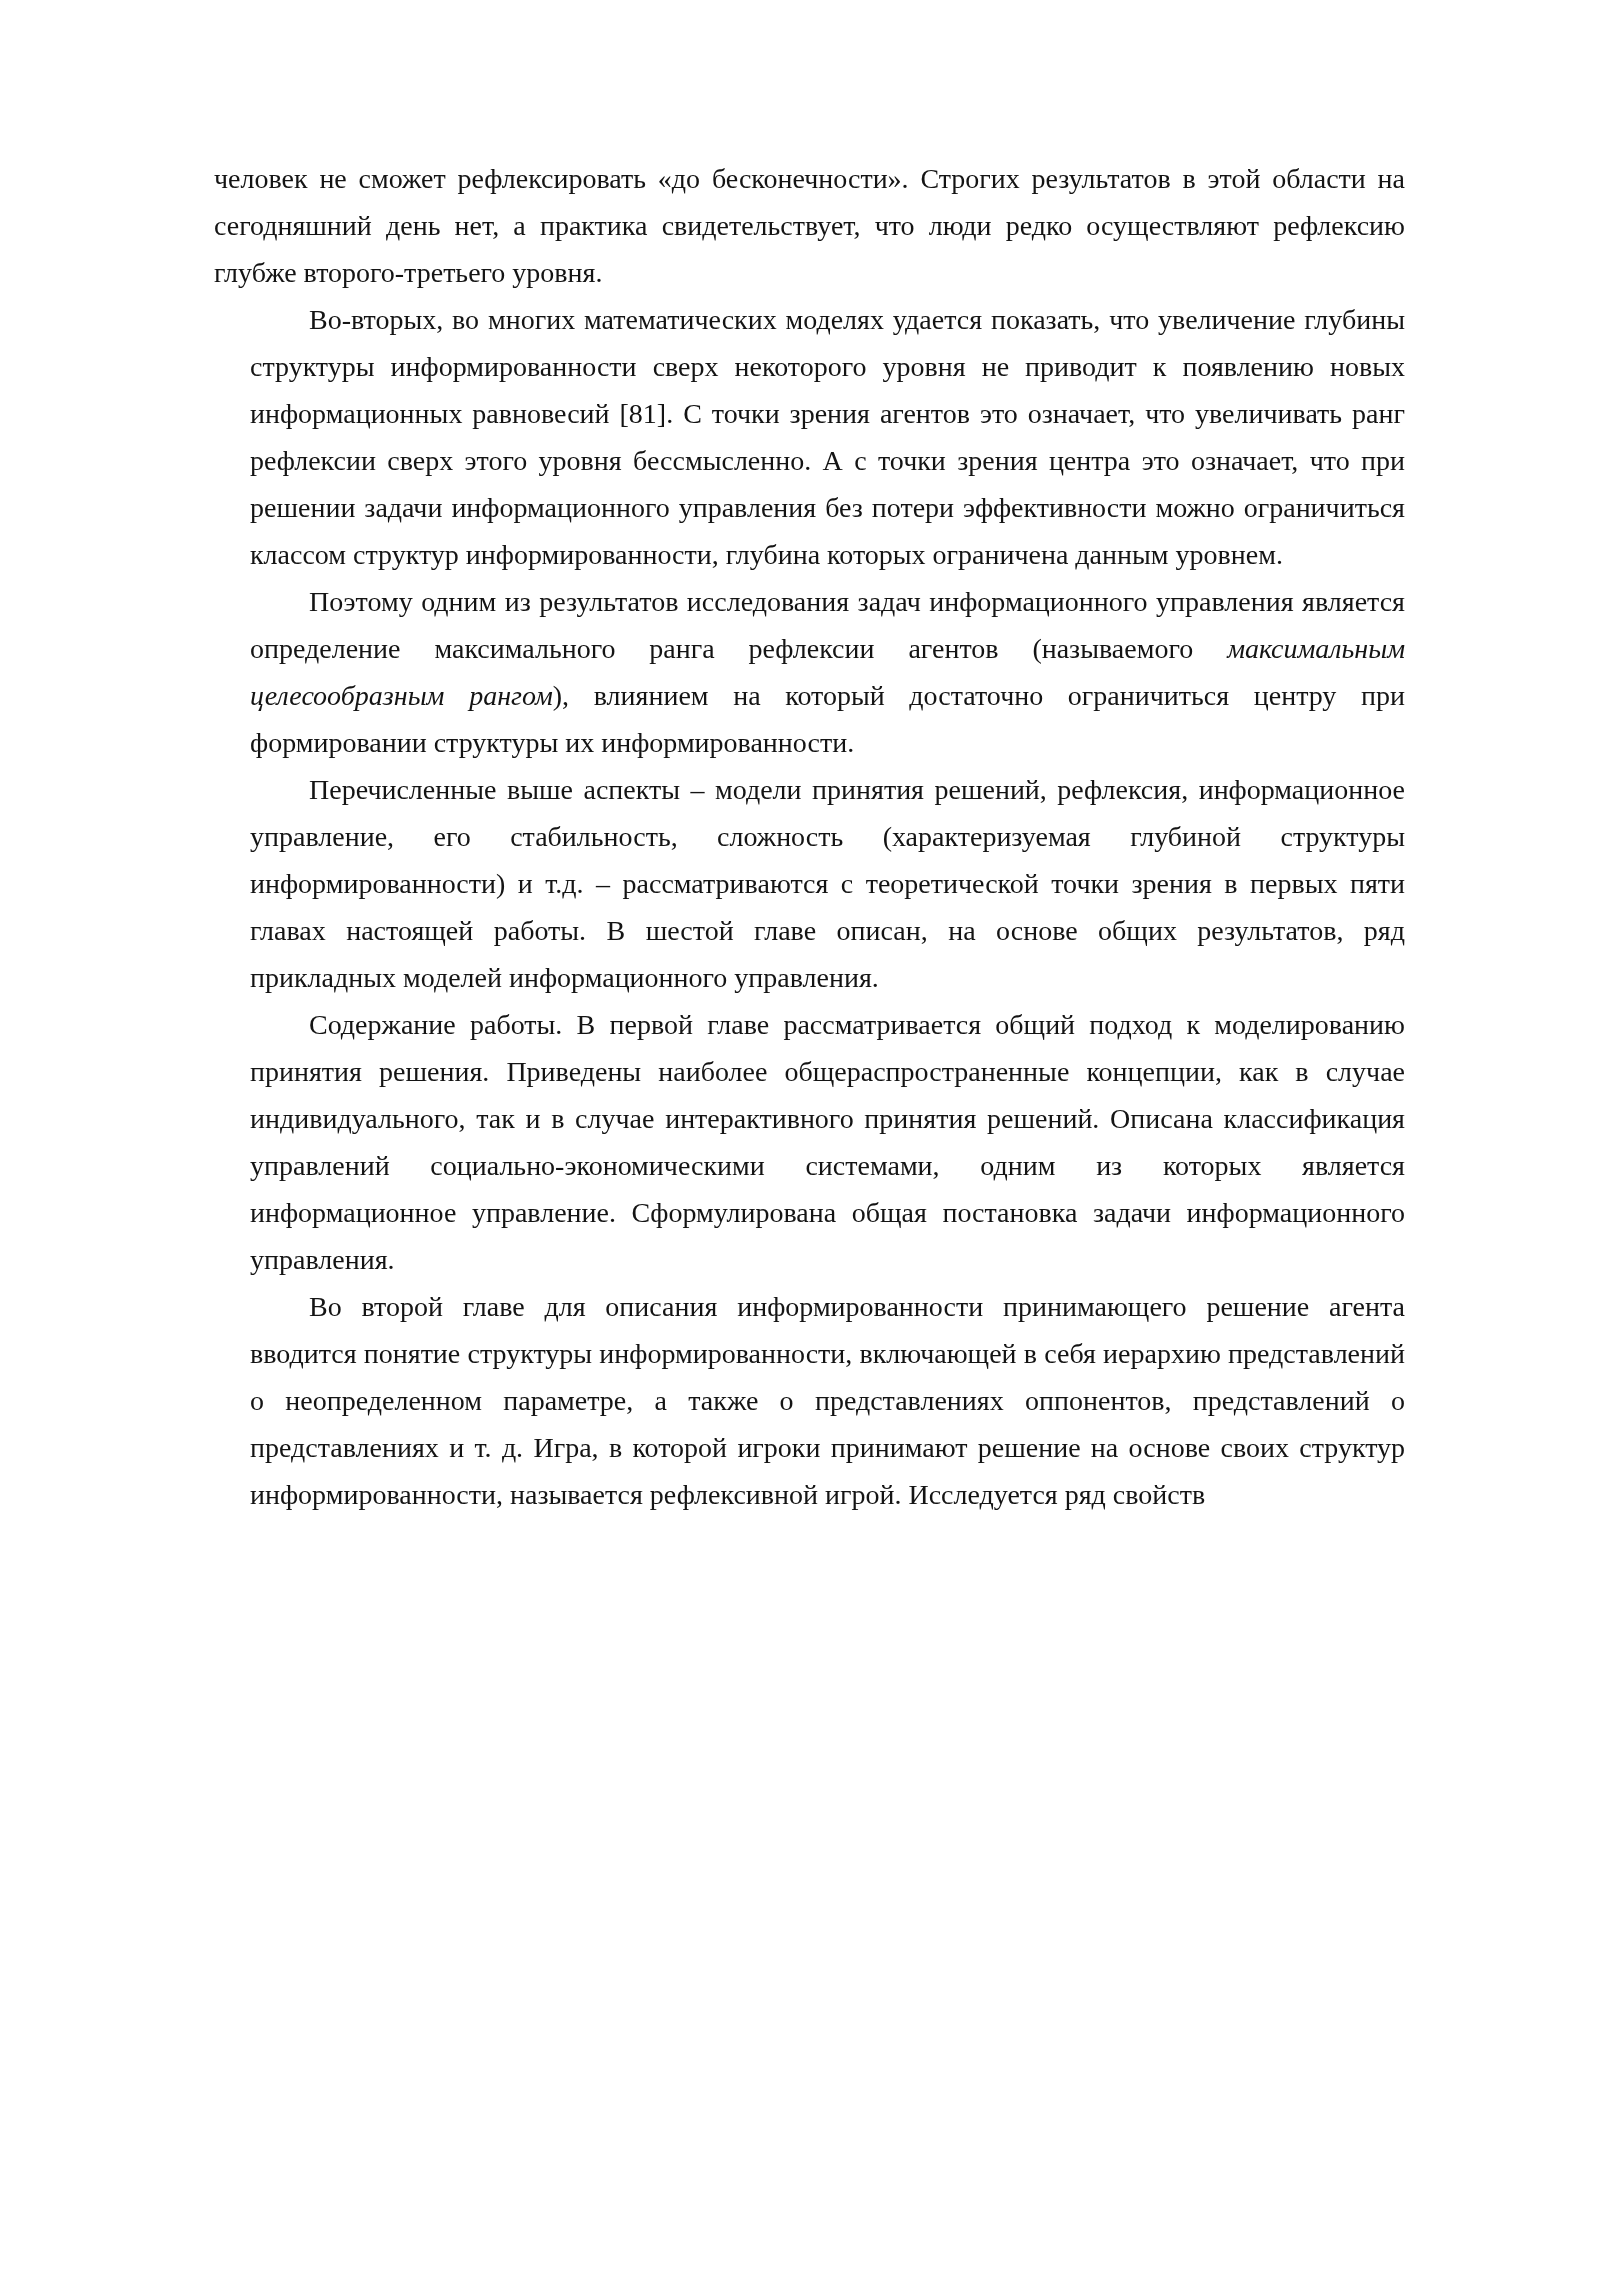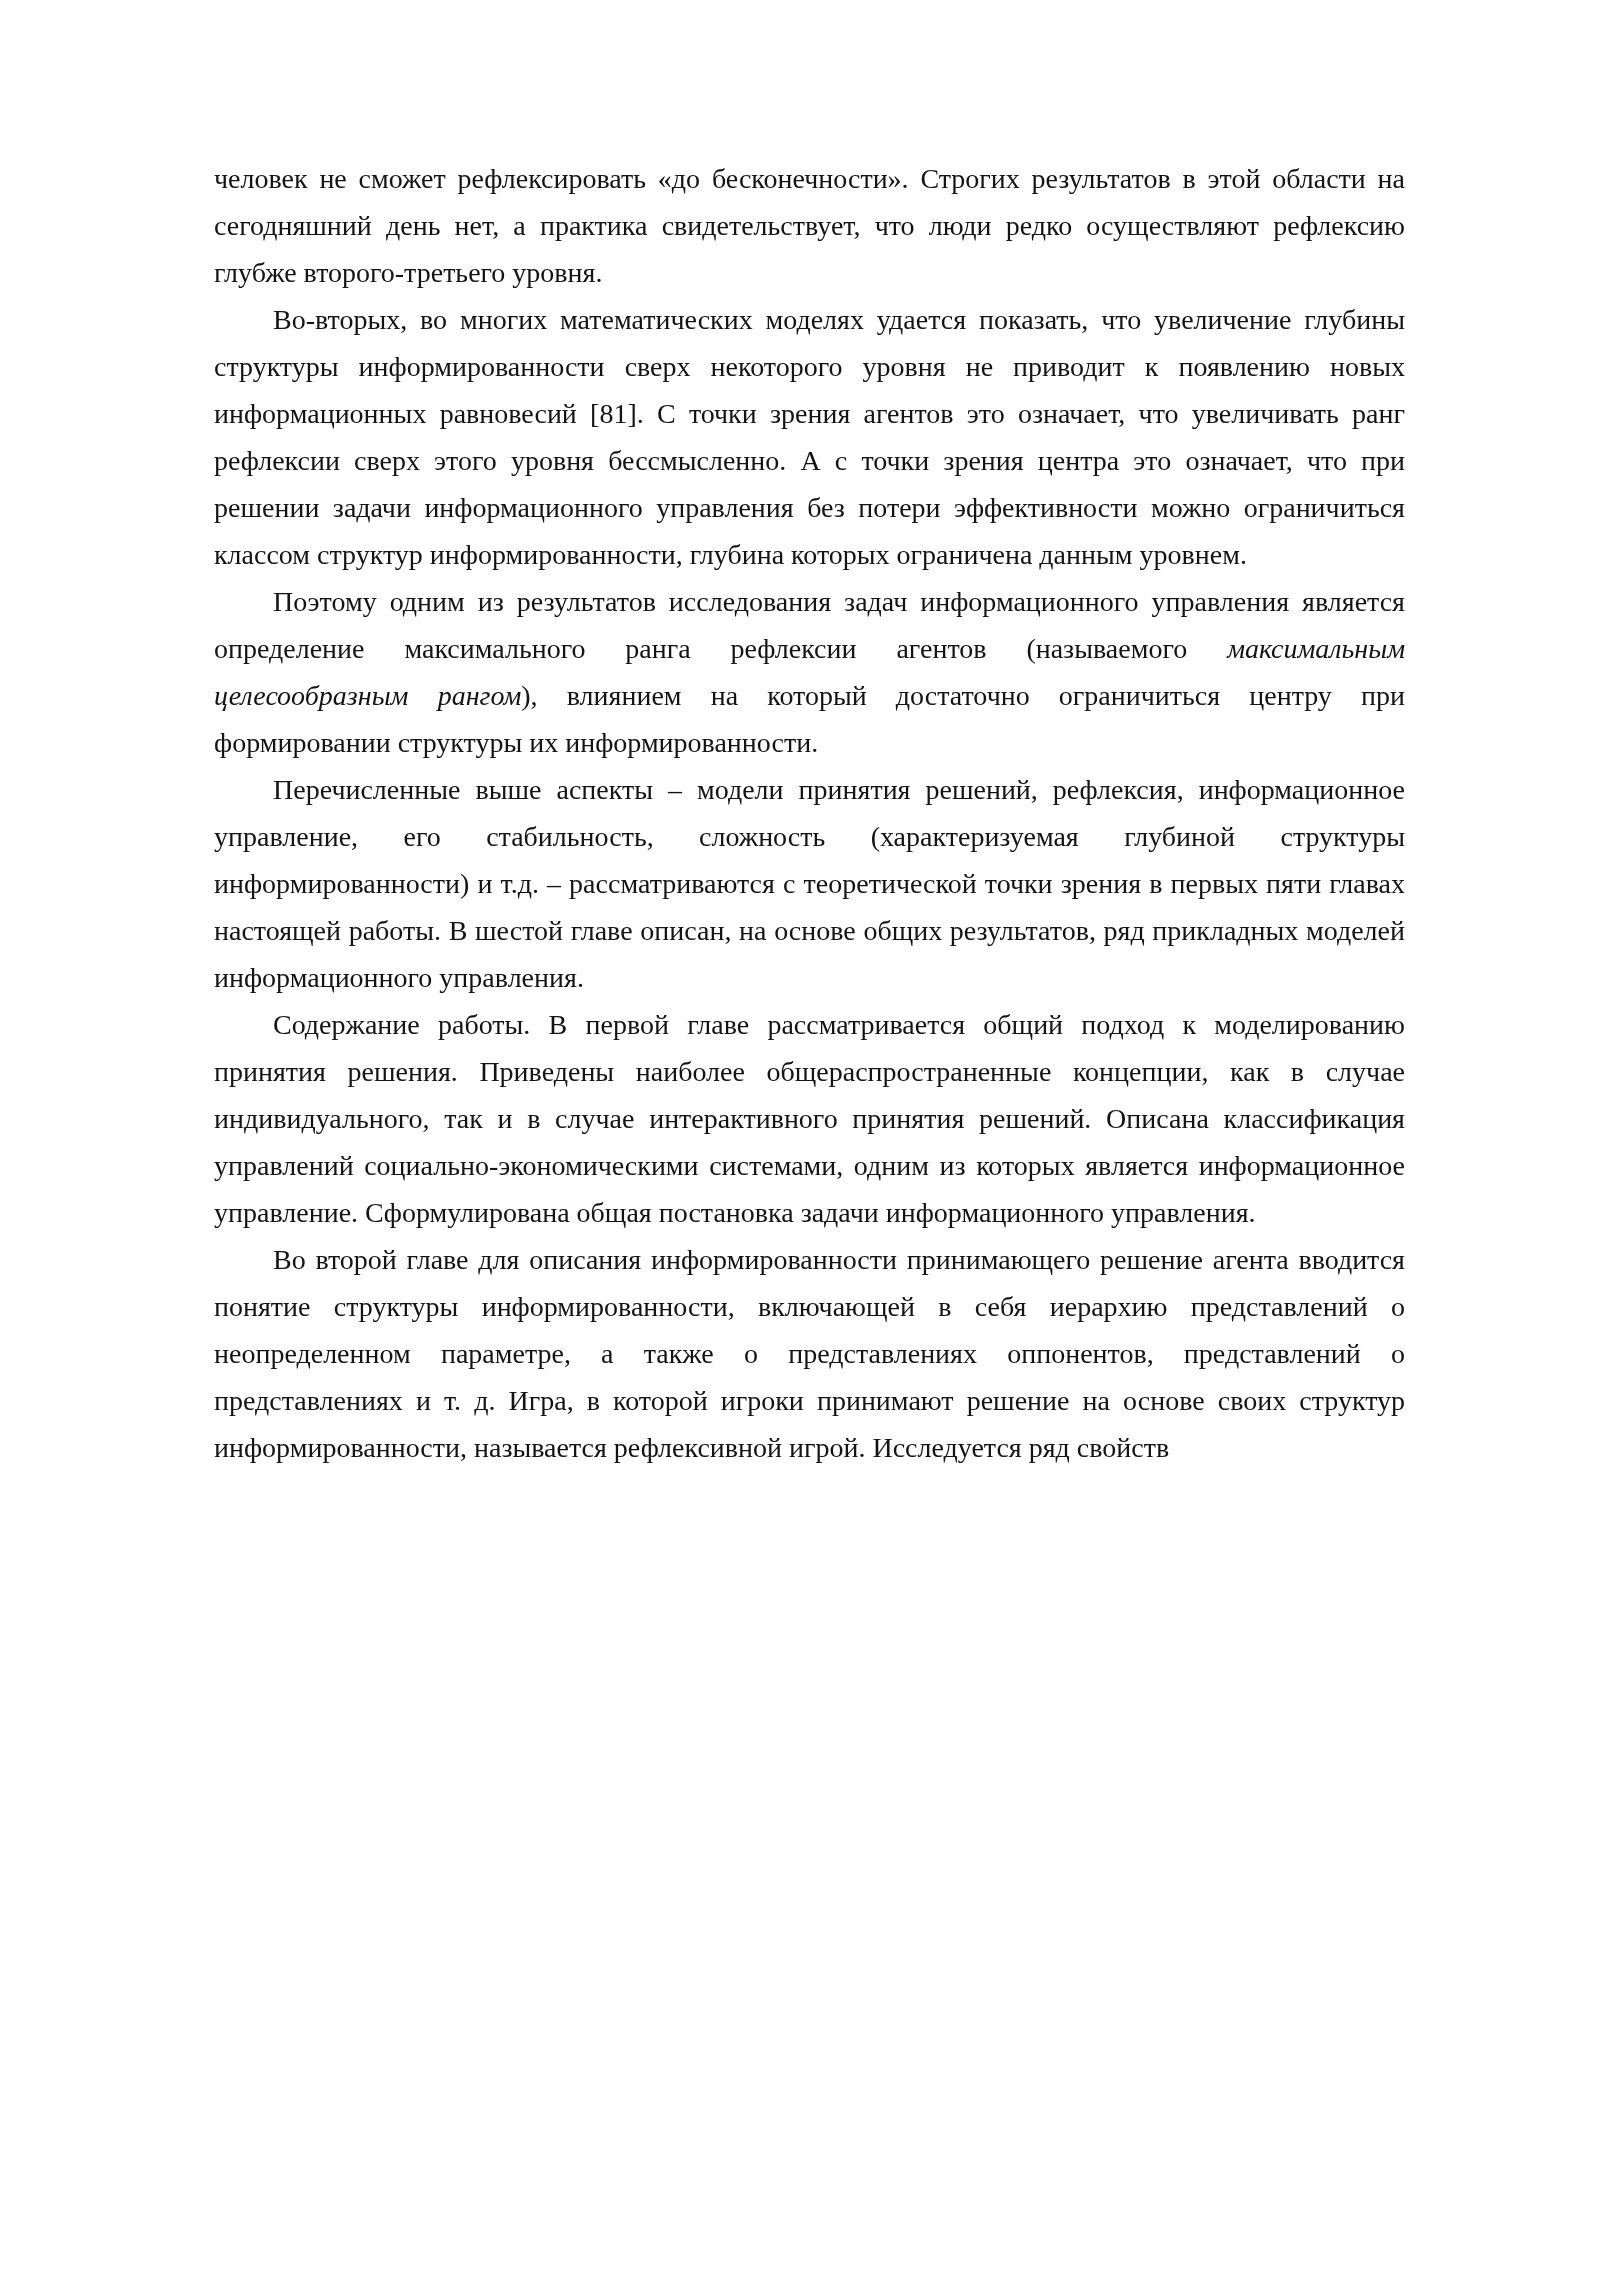--- a/index.html
+++ b/index.html
@@ -26,20 +26,21 @@
     margin: 0;
     font-size: 28px;
     line-height: 47px;
     text-align: justify;
     text-justify: inter-word;
     hyphens: manual;
     color: #141414;
   }
   p.para.indent {
     text-indent: 59px;
+    margin-left: 36px;
   }
   .italic {
     font-style: italic;
   }
   .bold {
     font-weight: normal;
   }
   .page-number {
     position: absolute;
     right: 164px;

